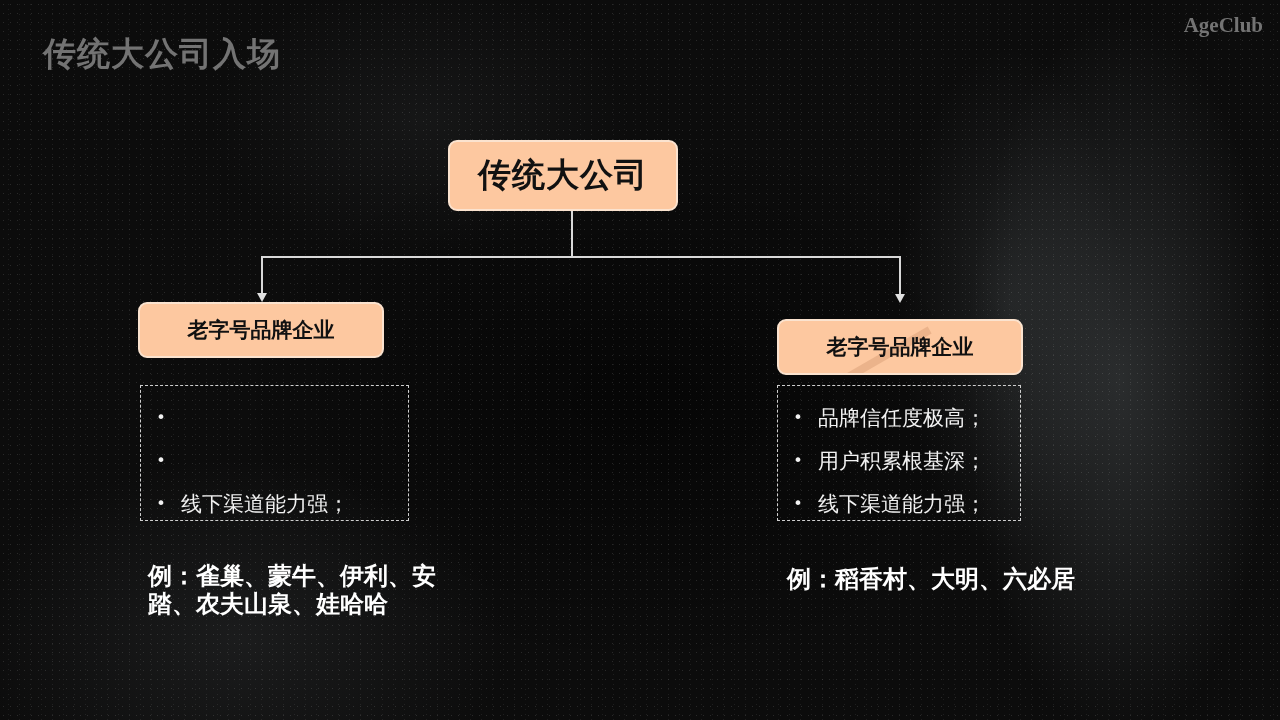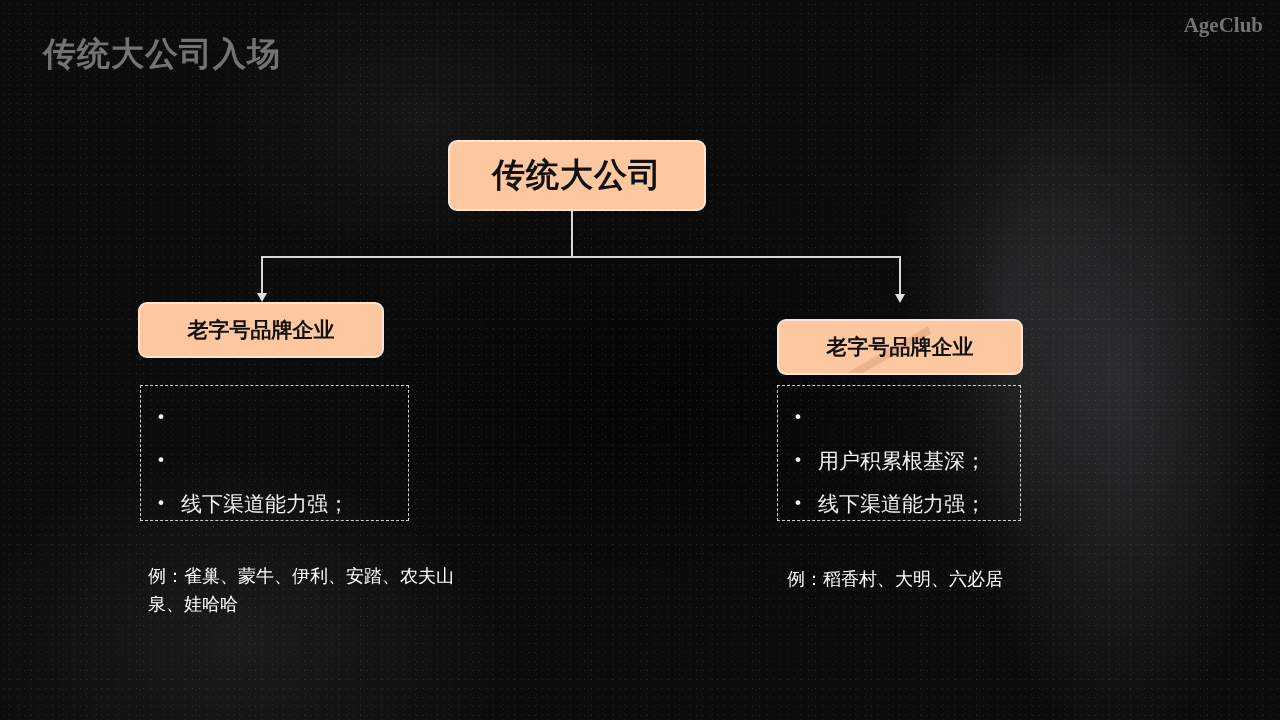--- a/index.html
+++ b/index.html
@@ -39,21 +39,21 @@
     .node {
       position: absolute;
       background: #fdc8a0;
       border: 2px solid #fbe3cf;
       border-radius: 9px;
       color: #111; font-weight: bold;
       display: flex; align-items: center; justify-content: center;
       box-sizing: border-box;
       overflow: hidden;
     }
-    .node-root { left: 448px; top: 140px; width: 258px; height: 71px; font-size: 33px; letter-spacing: 1px; }
+    .node-root { left: 448px; top: 140px; width: 230px; height: 71px; font-size: 33px; letter-spacing: 1px; }
     .node-left { left: 138px; top: 302px; width: 246px; height: 56px; font-size: 21px; }
     .node-right { left: 777px; top: 303px; width: 246px; height: 56px; font-size: 21px; margin-top: 16px; }
     .node-right::before {
       content: ""; position: absolute; left: 20px; top: 40px; width: 140px; height: 8px;
       background: rgba(200,140,100,0.35); transform: rotate(-30deg);
     }
     .connector { position: absolute; background: #d8d8d8; }
     .arrow {
       position: absolute; width: 0; height: 0;
       border-left: 5px solid transparent; border-right: 5px solid transparent;
@@ -64,21 +64,21 @@
       padding: 10px 0 0 0;
     }
     .list-left { left: 140px; top: 385px; width: 269px; height: 136px; }
     .list-right { left: 777px; top: 385px; width: 244px; height: 136px; }
     .list-item {
       display: flex; align-items: center; height: 43px;
       color: #f2f2f2; font-size: 21px;
     }
     .bullet { width: 40px; text-align: center; font-size: 16px; color: #f2f2f2; }
     .example {
-      position: absolute; color: #ffffff; font-weight: normal; font-size: 18px; line-height: 28px;
+      position: absolute; color: #ffffff; font-weight: bold; font-size: 24px; line-height: 28px;
     }
     .ex-left { left: 148px; top: 562px; width: 320px; }
     .ex-right { left: 787px; top: 565px; width: 320px; }
   </style>
 </head>
 <body>
 
 <div class="bg"></div>
 <div class="stars"></div>
 
@@ -112,20 +112,21 @@
   </div>
 </div>
 <div class="example ex-left">例：雀巢、蒙牛、伊利、安踏、农夫山泉、娃哈哈</div>
 
 <div class="node node-right">
   <span style="position:relative;">老字号品牌企业</span>
 </div>
 <div class="list-box list-right">
   <div class="list-item">
     <span class="bullet">•</span>
+    <span>品牌信任度极高；</span>
   </div>
   <div class="list-item">
     <span class="bullet">•</span>
     <span>用户积累根基深；</span>
   </div>
   <div class="list-item">
     <span class="bullet">•</span>
     <span>线下渠道能力强；</span>
   </div>
 </div>

